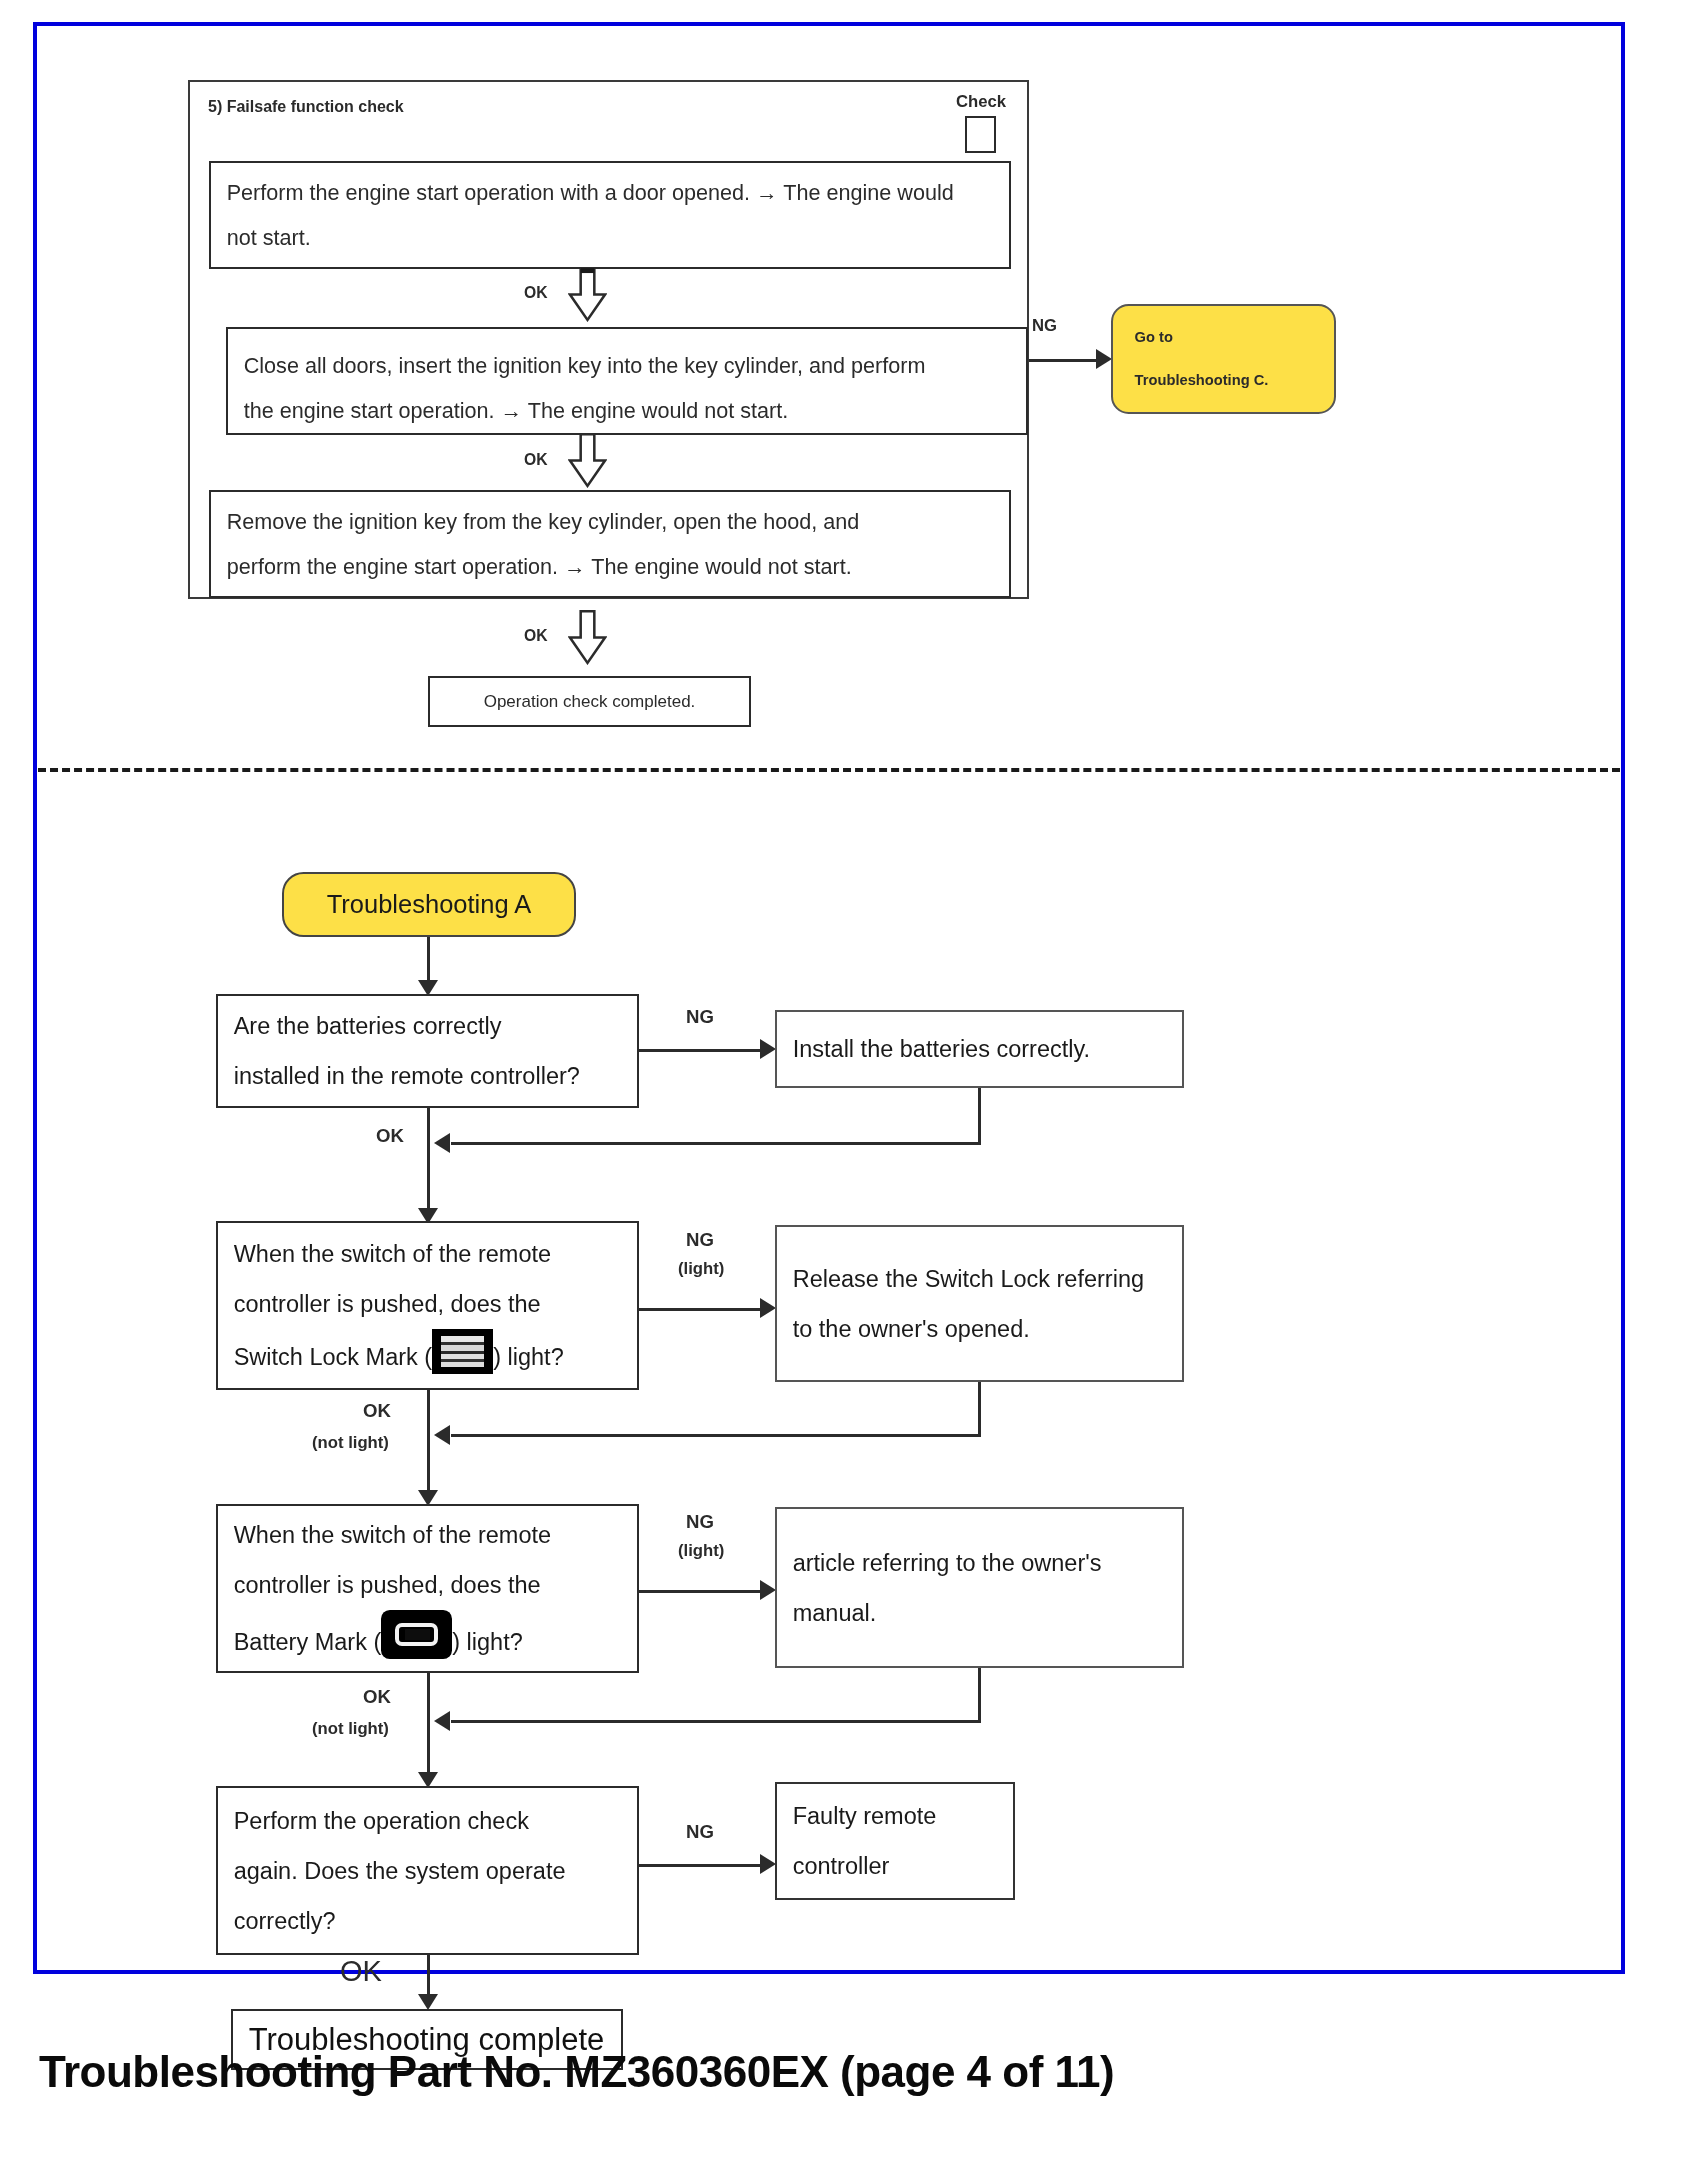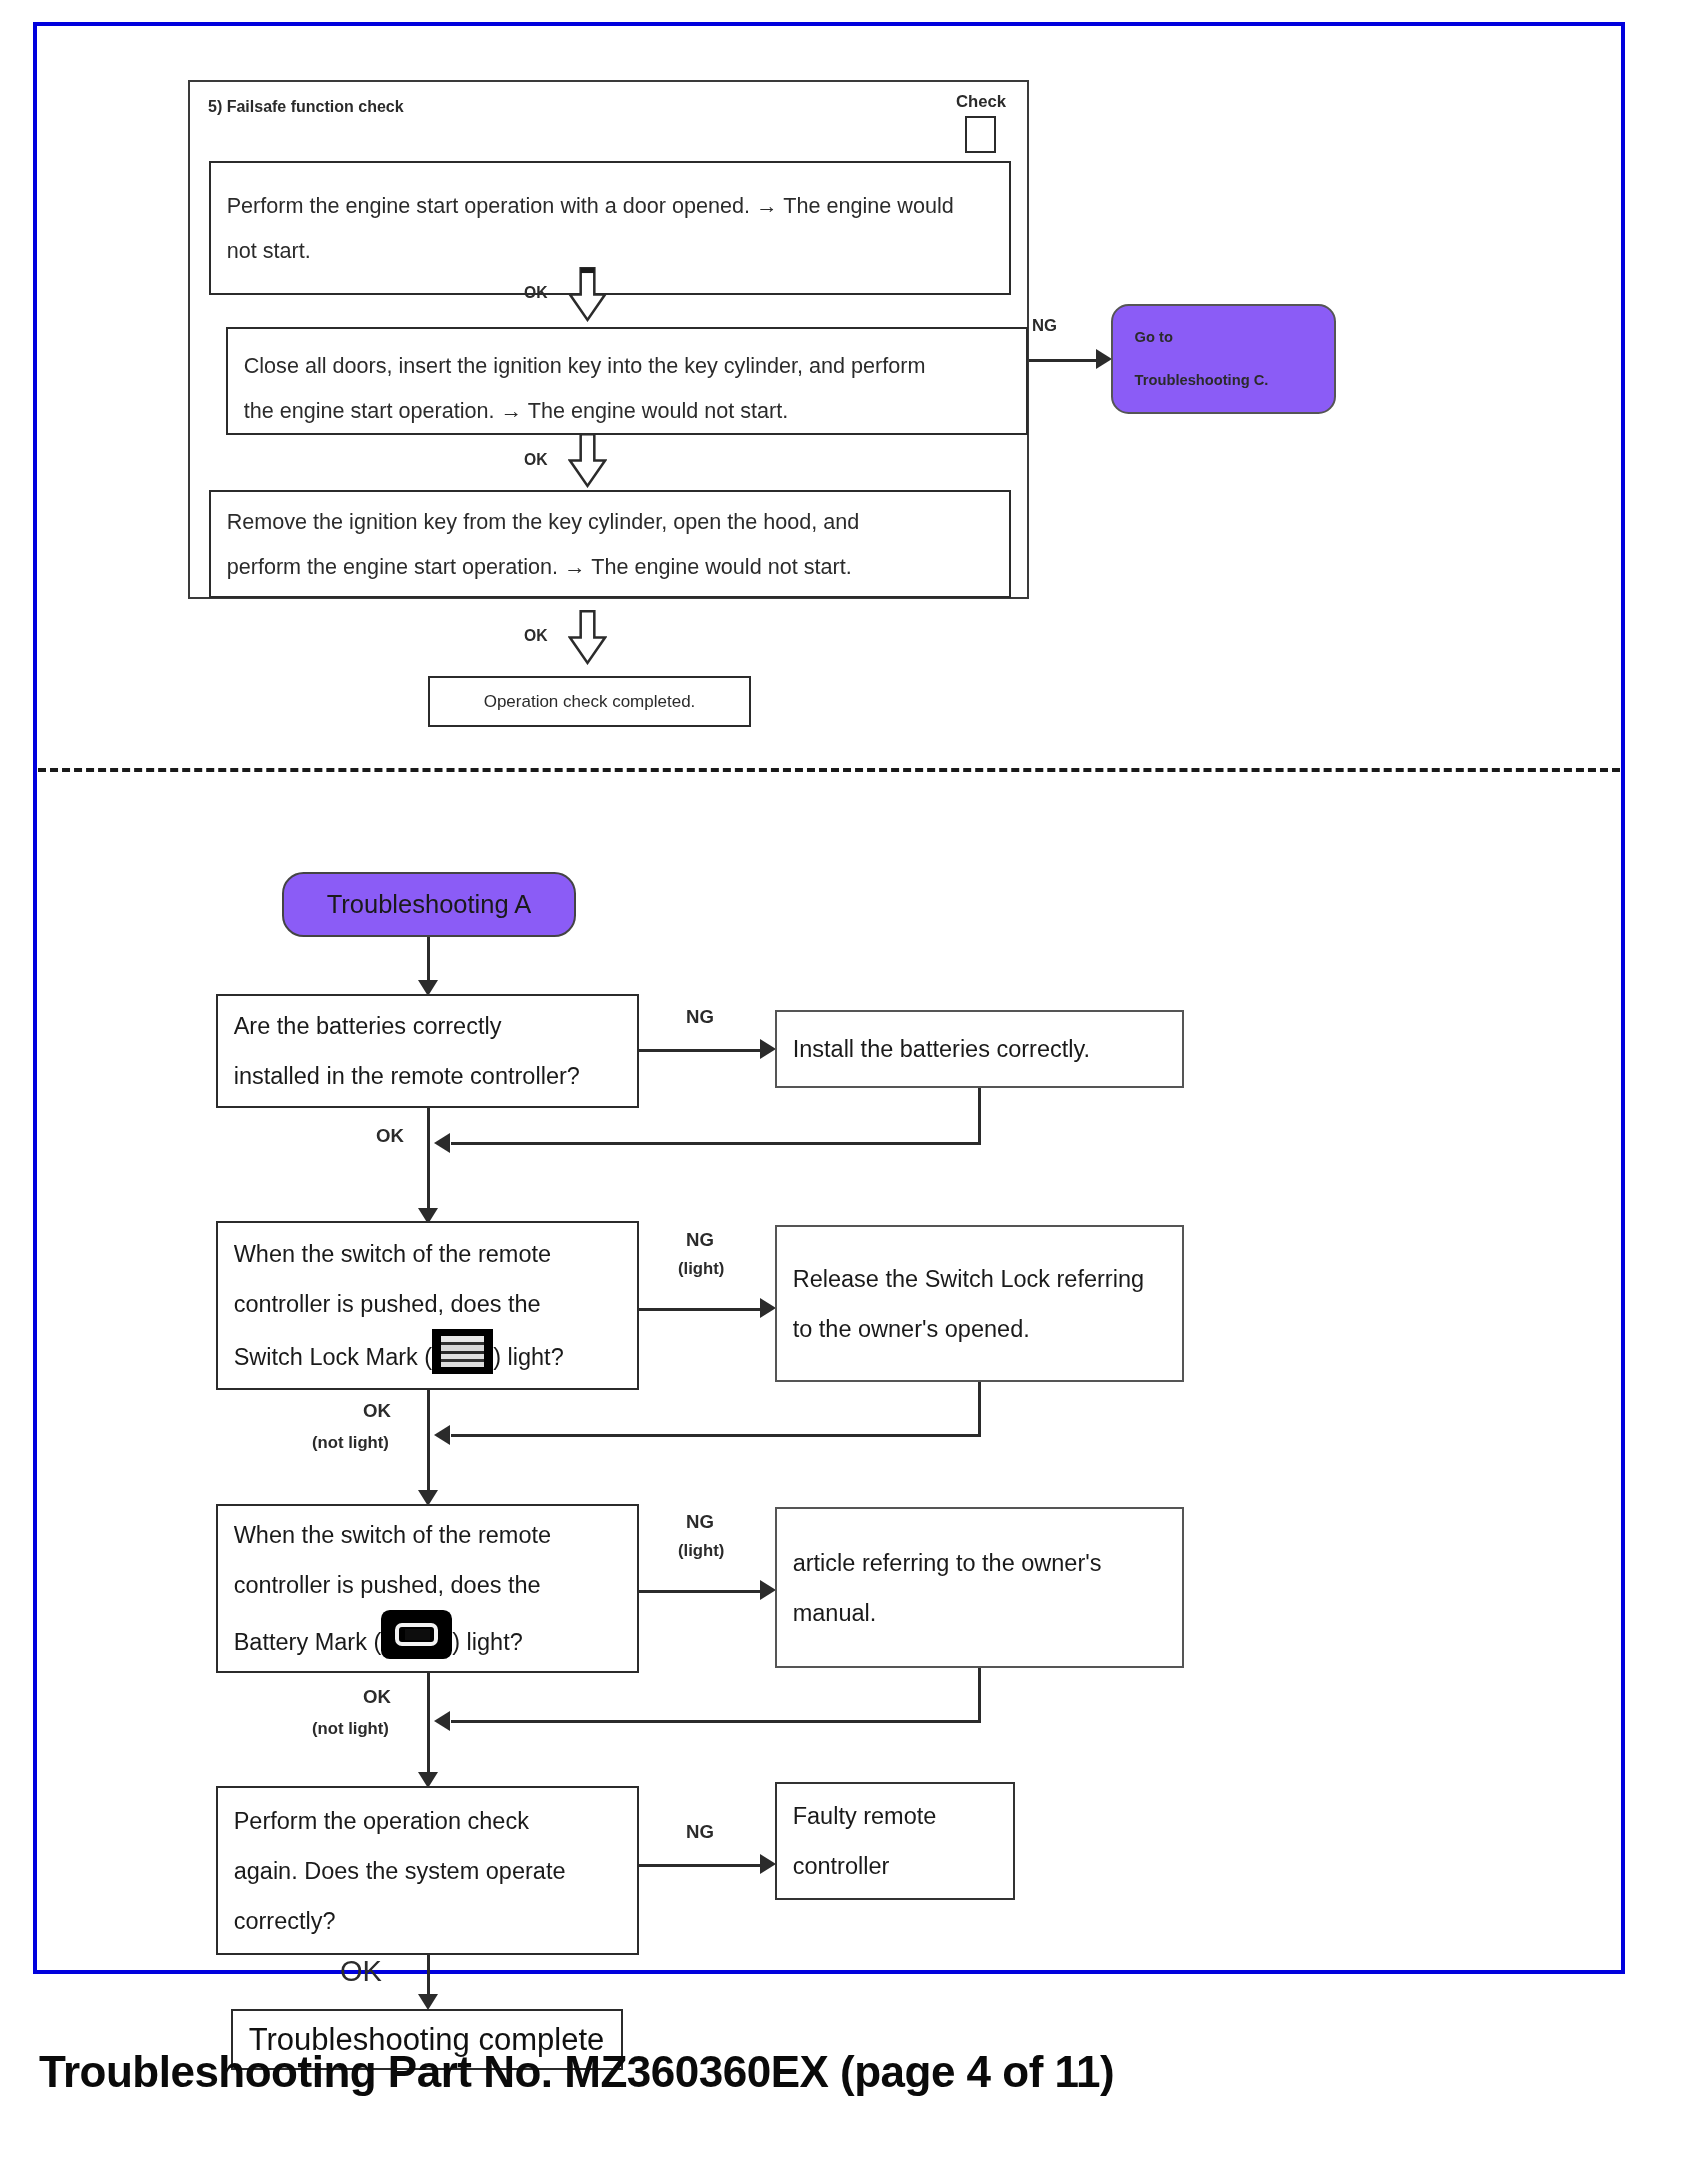--- a/index.html
+++ b/index.html
@@ -52,21 +52,21 @@
     justify-content: center;
   }
   .box .line {
     display: block;
     padding: 0 15.7px;
   }
 
   .rbox {
     position: absolute;
     box-sizing: border-box;
-    background: #8b5cf6;
+    background: #fde047;
     border: 2.9px solid #555;
     border-radius: 17.6px;
     display: flex;
     flex-direction: column;
     justify-content: center;
   }
   .rbox .line { display: block; padding: 0 21.6px; }
 
   .outer-group {
     position: absolute;
@@ -263,21 +263,21 @@
 
   <div class="page-frame"></div>
 
   <div class="outer-group" style="left:188px; top:80px; width:841px; height:519px;"></div>
 
   <div class="sec-title" style="left:208px; top:98px;">5) Failsafe function check</div>
 
   <div class="check-label" style="left:956px; top:92px;">Check</div>
   <div class="checkbox" style="left:965px; top:116px; width:31px; height:37px;"></div>
 
-  <div class="box" style="left:209px; top:161px; width:802px; height:134px;">
+  <div class="box" style="left:209px; top:161px; width:802px; height:108px;">
     <span class="line top-text">Perform the engine start operation with a door opened. → The engine would</span>
     <span class="line top-text">not start.</span>
   </div>
 
   <div class="flowlabel tiny" style="left:524px; top:284px;">OK</div>
   <div class="block-arrow" style="left:568px; top:267px;">
     <svg width="39" height="55" viewBox="0 0 40 56">
       <polygon points="13,1 27,1 27,28 38,28 20,54 2,28 13,28" fill="#ffffff" stroke="#2b2b2b" stroke-width="2.6"></polygon>
       <rect x="13" y="1" width="14" height="5" fill="#1a1a1a"></rect>
     </svg>

